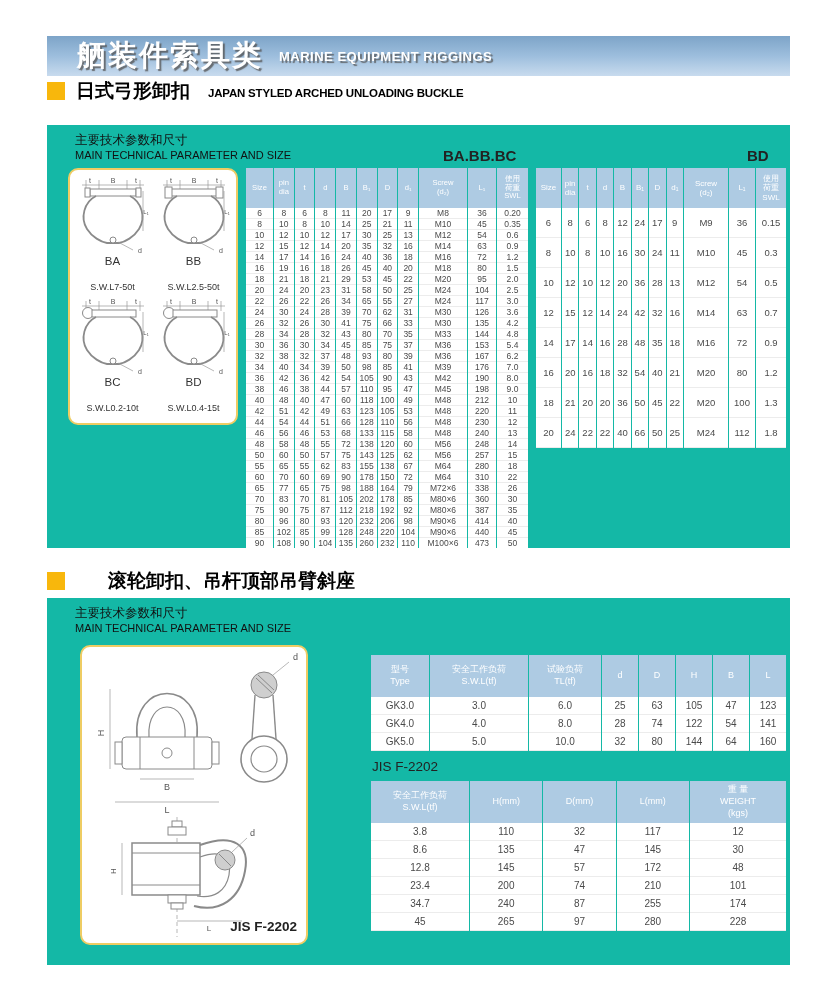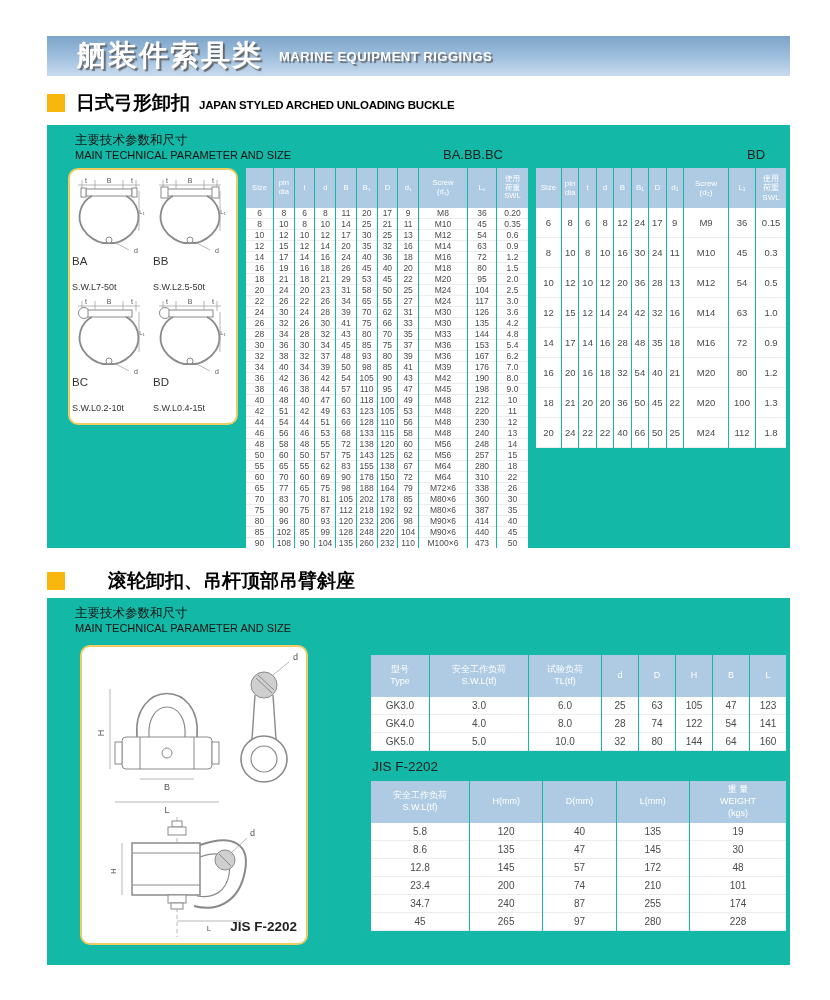--- a/index.html
+++ b/index.html
@@ -13,31 +13,31 @@
     display:flex;align-items:center;padding-left:30px;box-sizing:border-box;
   }
   .banner-zh{font-size:29px;font-weight:bold;color:#fff;letter-spacing:2px;
     text-shadow:2px 2px 1px rgba(85,85,85,.8);}
   .banner-en{font-size:13px;font-weight:bold;color:#fff;margin-left:16px;
     text-shadow:2px 2px 1px rgba(85,85,85,.8);letter-spacing:.5px;}
 
   .section-heading{position:absolute;left:47px;display:flex;align-items:center;}
   .bullet{width:18px;height:18px;background:#f8b70c;margin-right:11px;flex:none;}
   .h-zh{font-size:19px;font-weight:bold;color:#000;white-space:nowrap;}
-  .h-en{font-size:11.5px;font-weight:bold;color:#000;margin-left:9px;margin-top:4px;
+  .h-en{font-size:11.5px;font-weight:bold;color:#000;margin-left:18px;margin-top:4px;
     white-space:nowrap;letter-spacing:-.2px;}
 
   .panel{position:absolute;left:47px;width:743px;background:#14b8a6;overflow:hidden;}
   #panel1{top:125px;height:423px;}
   #panel2{top:598px;height:367px;}
   .param{position:absolute;left:28px;top:8px;line-height:1.25;}
   .param-zh{font-size:12.5px;color:#111;}
   .param-en{font-size:11px;color:#111;}
 
-  .caption{position:absolute;font-size:13px;color:#222;}
+  .caption{position:absolute;font-size:15px;color:#222;font-weight:bold;}
   #cap1{left:396px;top:22px;}
   #cap2{left:700px;top:22px;}
   .jis-caption{position:absolute;left:325px;top:161px;font-size:13.5px;color:#222;}
 
   table{border-collapse:separate;border-spacing:1px 0;table-layout:fixed;position:absolute;}
   th{background:#aecbe3;color:#fff;font-weight:normal;white-space:pre-line;
      text-align:center;vertical-align:middle;padding:1px;}
   td{background:#fff;text-align:center;color:#4a4a4a;padding:0;
      border-bottom:1px solid #ececec;overflow:hidden;white-space:nowrap;}
 
@@ -63,41 +63,41 @@
   .t4 th{height:40px;font-size:9px;line-height:1.3;}
   .t4 td{height:17px;font-size:10px;}
   .t4 th:nth-child(1){width:96px}.t4 th:nth-child(5){width:94px}
 
   .diagram-box{background:#fff;border:2px solid #eecc63;border-radius:10px;
     position:absolute;box-sizing:border-box;}
   #dbox1{left:21px;top:43px;width:170px;height:257px;
     display:grid;grid-template-columns:1fr 1fr;grid-template-rows:1fr 1fr;
     padding:6px 2px;}
   #dbox2{left:33px;top:47px;width:228px;height:300px;}
-  .dcell{display:flex;flex-direction:column;justify-content:flex-start;}
+  .dcell{display:flex;flex-direction:column;align-items:center;justify-content:flex-start;}
   .dlabel{font-size:11.5px;color:#333;margin-top:1px;}
   .dswl{font-size:9px;color:#333;margin-top:15px;white-space:nowrap;}
   .dcell svg{display:block;}
   .big-drawing{position:absolute;left:0;top:0;}
   .jis-inner-label{position:absolute;right:9px;bottom:9px;font-size:13.5px;
     font-weight:bold;color:#222;}
   svg text{font-family:"Liberation Sans", sans-serif;fill:#555;}
   .sk{stroke:#8a8a8a;fill:none;}
   .skf{stroke:#8a8a8a;fill:#fff;}
   .dim{stroke:#9a9a9a;stroke-width:.7;}
 </style>
 </head>
 <body>
 
 <div class="banner">
   <span class="banner-zh">舾装件索具类</span>
   <span class="banner-en">MARINE EQUIPMENT RIGGINGS</span>
 </div>
 
-<div class="section-heading" style="top:90px;">
+<div class="section-heading" style="top:78px;">
   <span class="bullet"></span>
   <span class="h-zh">日式弓形卸扣</span>
   <span class="h-en">JAPAN STYLED ARCHED UNLOADING BUCKLE</span>
 </div>
 
 <div class="panel" id="panel1">
   <div class="param">
     <div class="param-zh">主要技术参数和尺寸</div>
     <div class="param-en">MAIN TECHNICAL PARAMETER AND SIZE</div>
   </div>
@@ -692,21 +692,21 @@
           <td>12</td>
           <td>15</td>
           <td>12</td>
           <td>14</td>
           <td>24</td>
           <td>42</td>
           <td>32</td>
           <td>16</td>
           <td>M14</td>
           <td>63</td>
-          <td>1.0</td>
+          <td>0.7</td>
         </tr>
         <tr>
           <td>14</td>
           <td>17</td>
           <td>14</td>
           <td>16</td>
           <td>28</td>
           <td>48</td>
           <td>35</td>
           <td>18</td>
@@ -876,25 +876,25 @@
           <th>H(mm)</th>
           <th>D(mm)</th>
           <th>L(mm)</th>
           <th>重 量
 WEIGHT
 (kgs)</th>
         </tr>
       </thead>
       <tbody>
         <tr>
-          <td>5.8</td>
-          <td>120</td>
-          <td>40</td>
-          <td>135</td>
-          <td>19</td>
+          <td>3.8</td>
+          <td>110</td>
+          <td>32</td>
+          <td>117</td>
+          <td>12</td>
         </tr>
         <tr>
           <td>8.6</td>
           <td>135</td>
           <td>47</td>
           <td>145</td>
           <td>30</td>
         </tr>
         <tr>
           <td>12.8</td>

